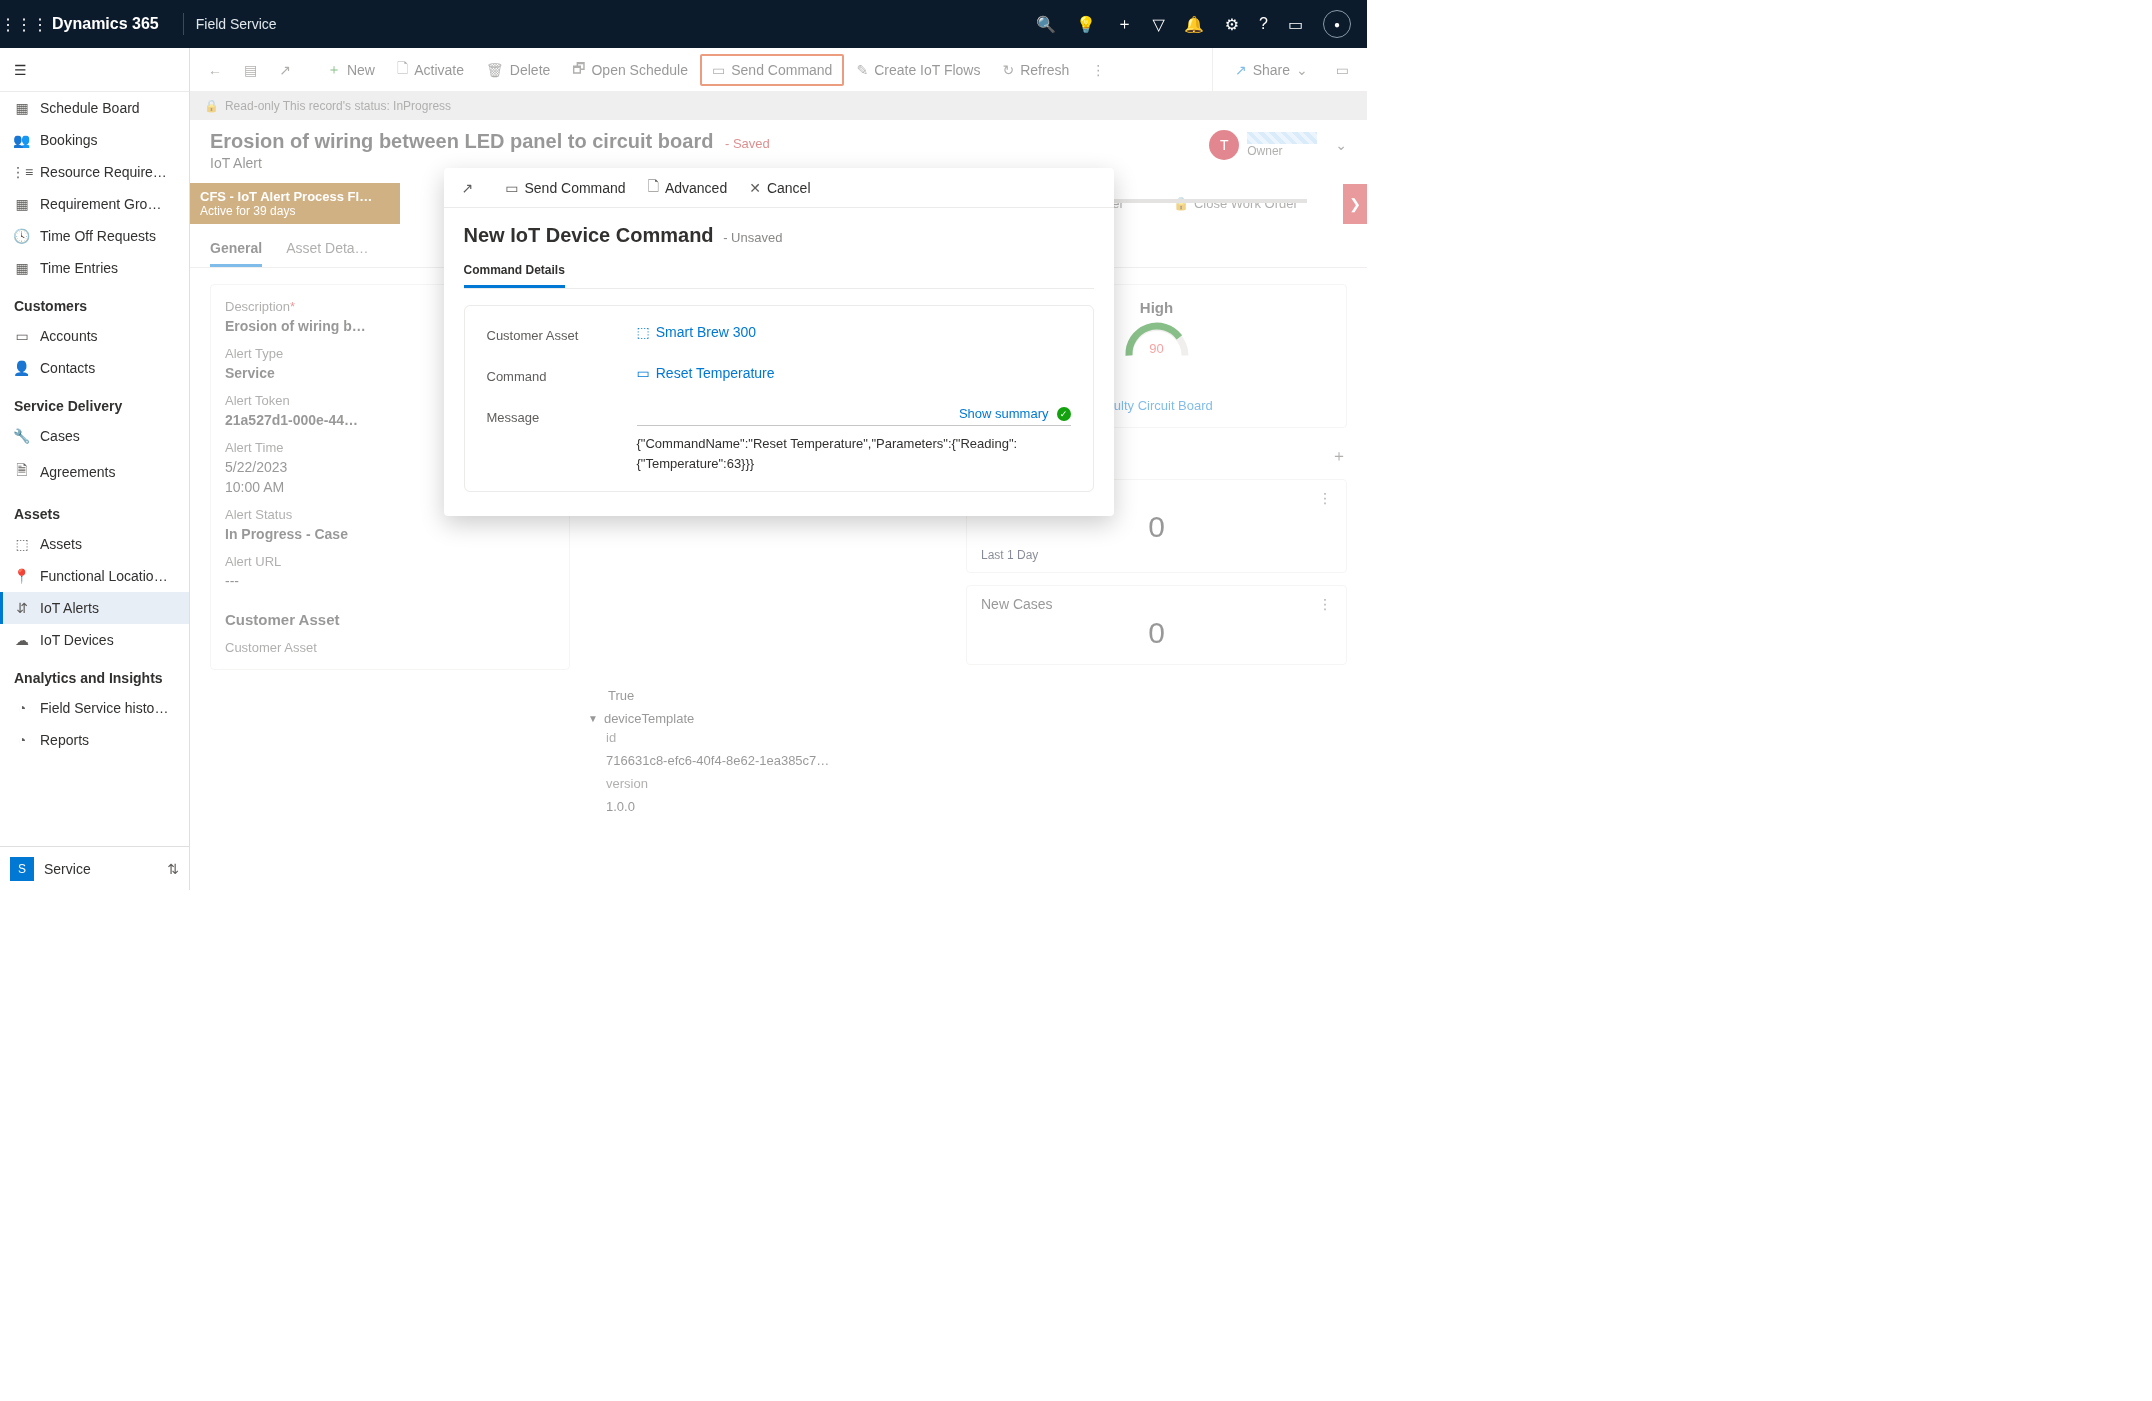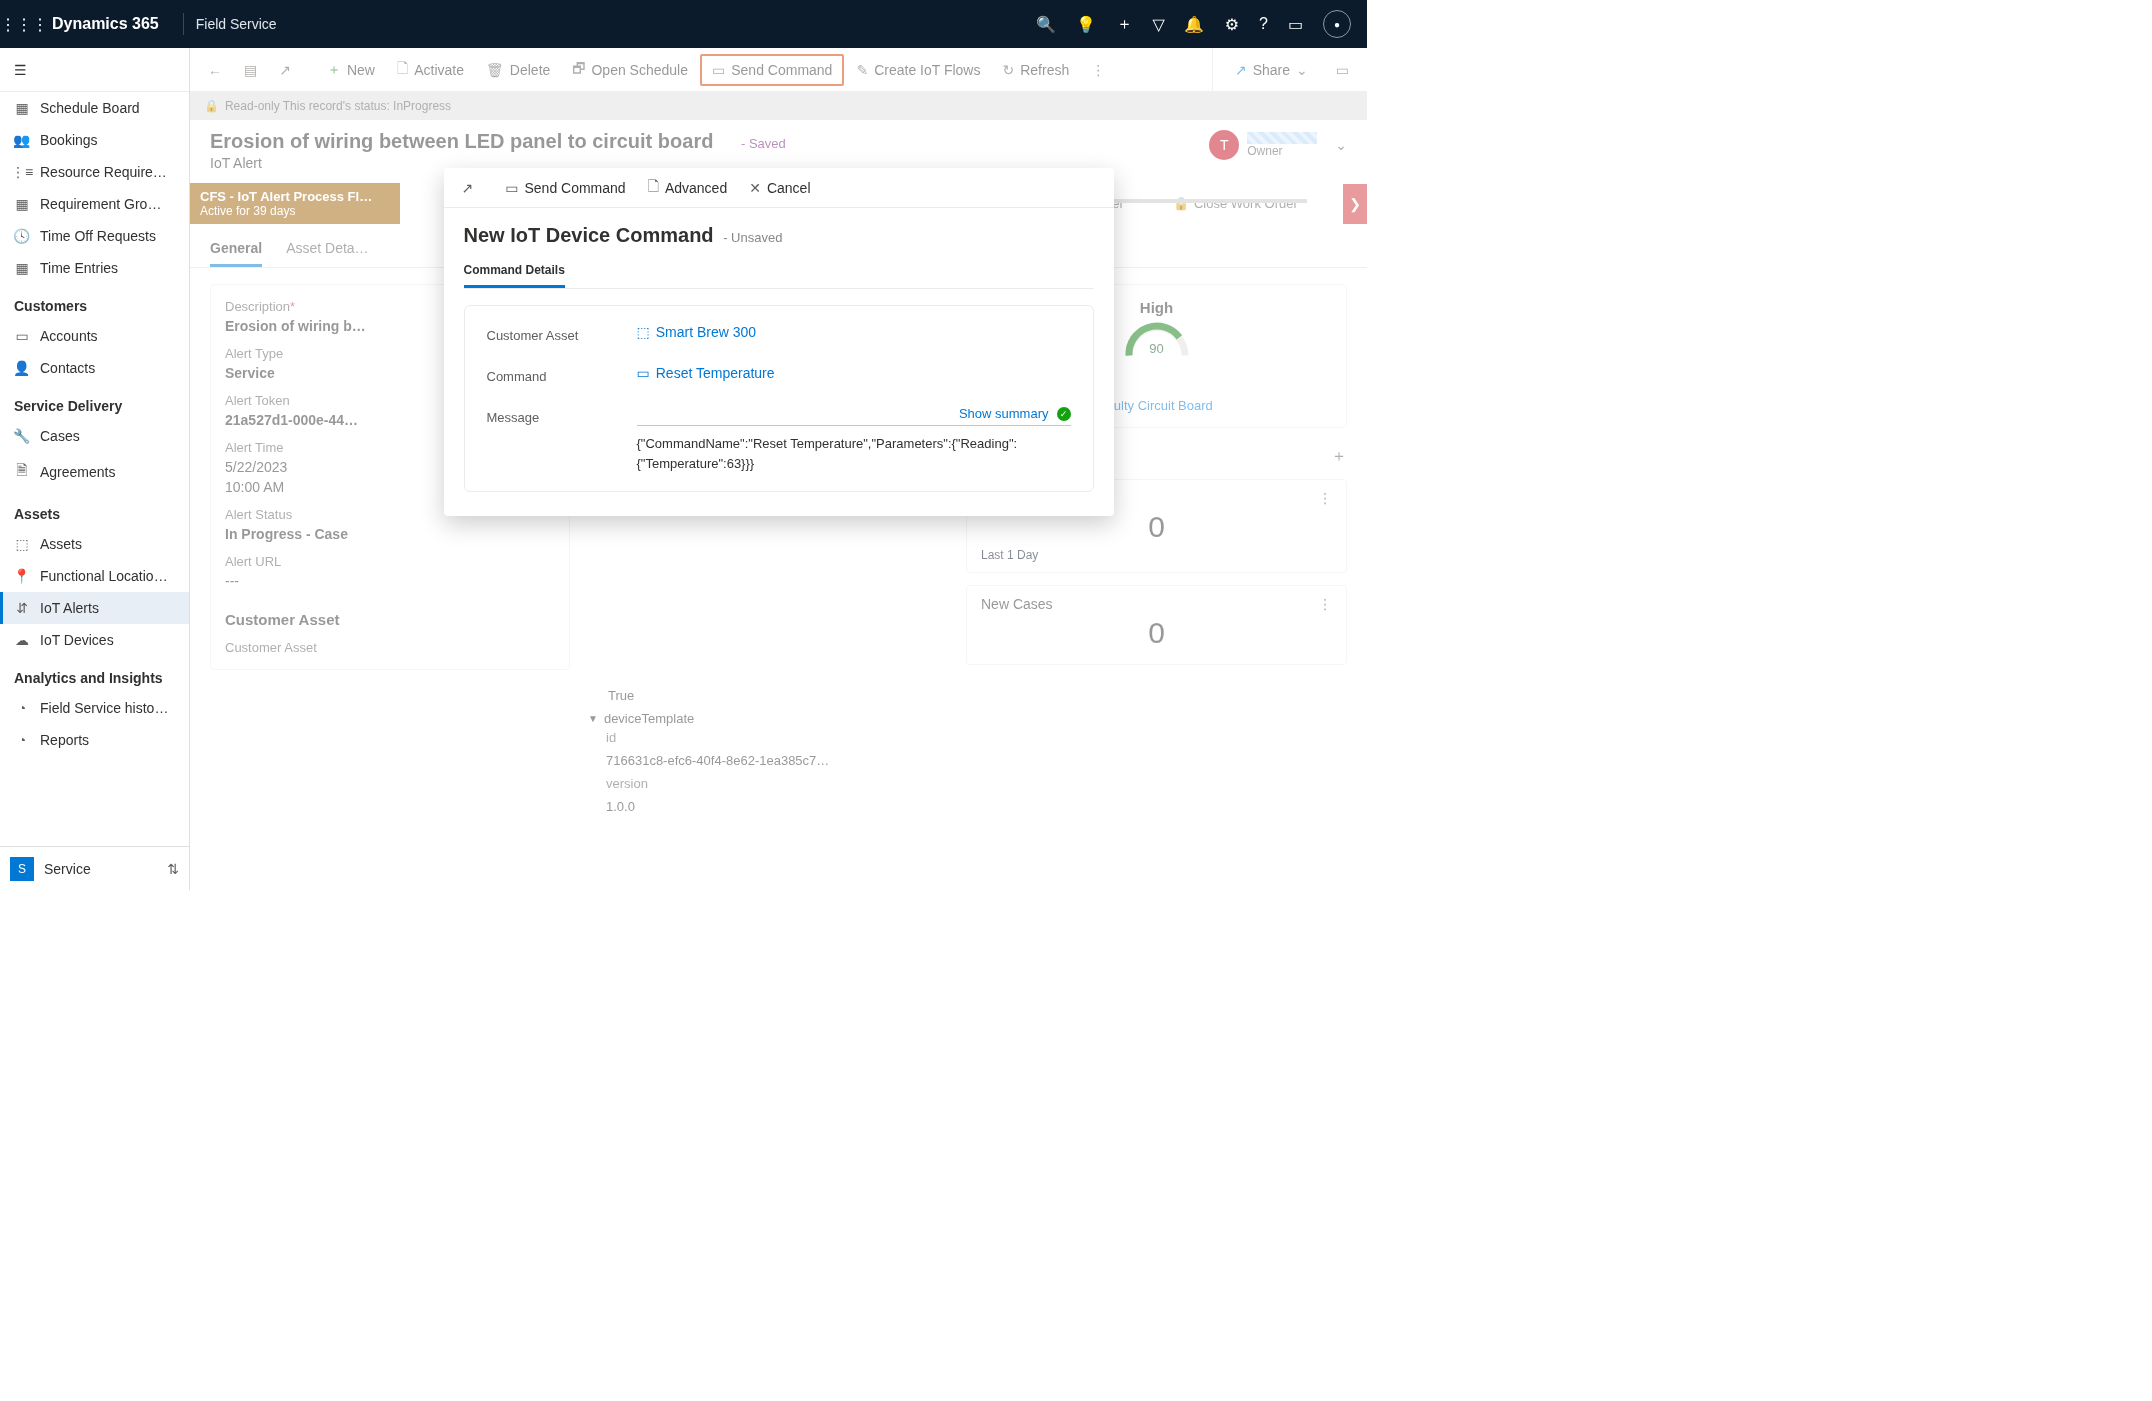--- a/index.html
+++ b/index.html
@@ -38,21 +38,21 @@
   .cmdbar .sep { flex:1; }
   .cmdbtn.highlight { border:2px solid #d83b01; border-radius:2px; }
   .cmdbar-right { display:flex; align-items:center; gap:8px; padding-left:12px; border-left:1px solid #e1dfdd; height:100%; }
   
   
   .readonly { height:28px; background:#dedede; display:flex; align-items:center; gap:6px; padding:0 14px; font-size:12px; color:#605e5c; }
 
   
   .rec-head { padding: 10px 20px 0 20px; display:flex; align-items:flex-start; }
   .rec-title { font-size:20px; font-weight:600; }
-  .rec-title .saved { font-size:13px; font-weight:400; color:#701a75; margin-left:22px; }
+  .rec-title .saved { font-size:13px; font-weight:400; color:#b91c1c; margin-left:6px; }
   .rec-subtype { font-size:14px; color:#323130; margin-top:2px; }
   .rec-owner { margin-left:auto; display:flex; align-items:center; gap:8px; }
   .owner-avatar { width:30px; height:30px; border-radius:50%; background:#c50f1f; color:#fff; display:flex; align-items:center; justify-content:center; font-size:14px; }
   .owner-name { width:70px; height:12px; background: repeating-linear-gradient(45deg,#b5d6f4,#b5d6f4 4px,#d9eafb 4px,#d9eafb 8px); }
   .owner-label { font-size:12px; color:#605e5c; }
 
   
   .bpf { display:flex; align-items:center; padding: 12px 0 0 0; position:relative; }
   .bpf .stage-line { position:absolute; top:28px; left:300px; right:60px; height:4px; background:#c8c6c4; z-index:0; }
   .bpf .stage-line .prog { height:100%; width:0%; background:#d13438; }
@@ -85,21 +85,21 @@
   .col2 .tree-item .caret { font-size:10px; color:#323130; }
   .col2 .tree-sub { padding-left:18px; font-size:13px; color:#605e5c; margin-bottom:8px; }
 
   .col3 { flex:1; min-width:260px; }
   .insight-card { border:1px solid #edebe9; border-radius:4px; padding:14px; margin-bottom:14px; }
   .insight-row { display:flex; align-items:center; gap:40px; }
   .insight-col { flex:1; text-align:center; }
   .sev-text { font-size:15px; font-weight:600; margin-bottom:4px; }
   .gauge { width:70px; height:36px; position:relative; margin:0 auto; }
   .gauge svg { width:100%; height:100%; }
-  .gauge .num { position:absolute; bottom:0; left:0; right:0; text-align:center; font-size:13px; color:#14532d; }
+  .gauge .num { position:absolute; bottom:0; left:0; right:0; text-align:center; font-size:13px; color:#ef4444; }
   .sugl { display:flex; align-items:center; gap:6px; font-size:13px; color:#0078d4; margin-top:6px; }
 
   .summary-head { display:flex; align-items:center; padding:4px 0 12px 0; font-size:15px; font-weight:600; }
   .summary-head .plus { margin-left:auto; color:#605e5c; font-size:16px; font-weight:400; }
   .kpi-card { border:1px solid #edebe9; border-radius:4px; padding:10px 14px; margin-bottom:12px; }
   .kpi-head { display:flex; align-items:center; }
   .kpi-head .dots { margin-left:auto; color:#605e5c; }
   .kpi-num { font-size:30px; text-align:center; margin:4px 0; }
   .kpi-foot { font-size:12px; color:#0f172a; }
 

